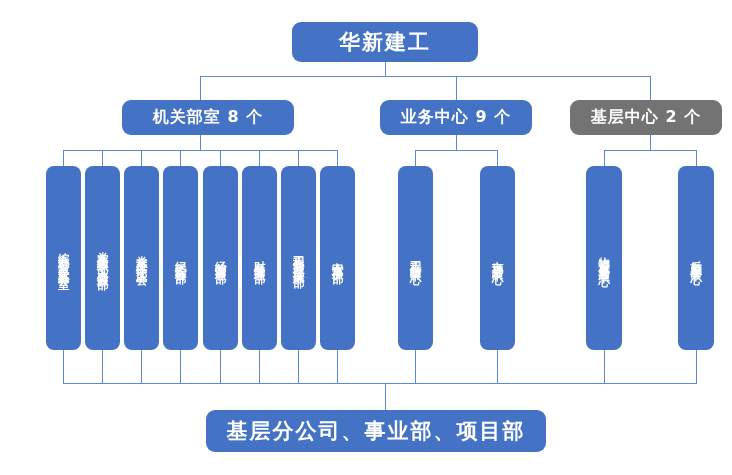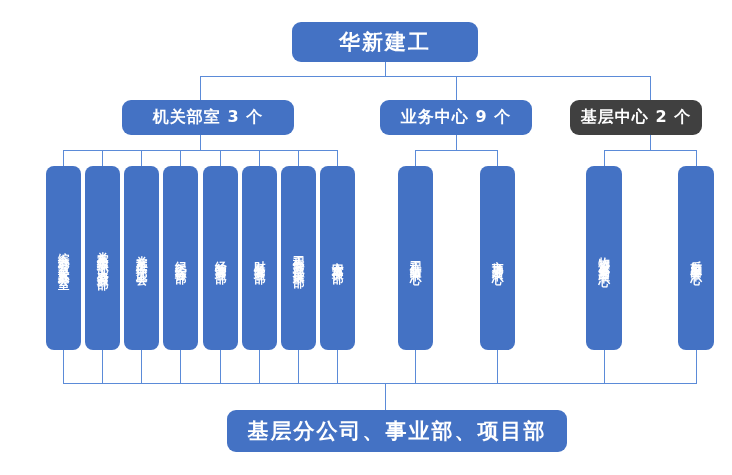--- a/index.html
+++ b/index.html
@@ -114,34 +114,34 @@
   <div class="line v" style="left: 337px; top: 350px; height: 33px; background: rgb(91, 139, 216);"></div>
   <div class="line v" style="left: 415px; top: 350px; height: 33px; background: rgb(91, 139, 216);"></div>
   <div class="line v" style="left: 497px; top: 350px; height: 33px; background: rgb(91, 139, 216);"></div>
   <div class="line v" style="left: 604px; top: 350px; height: 33px; background: rgb(91, 139, 216);"></div>
   <div class="line v" style="left: 696px; top: 350px; height: 33px; background: rgb(91, 139, 216);"></div>
   <div class="line h" style="left: 63px; top: 383px; width: 634px; background: rgb(91, 139, 216);"></div>
   <div class="line v" style="left: 385px; top: 383px; height: 27px; background: rgb(91, 139, 216);"></div>
 
   <div class="node horiz root" style="left: 292px; top: 22px; width: 186px; height: 40px; background: rgb(68, 114, 196); color: rgb(255, 255, 255);">华新建工</div>
 
-  <div class="node horiz level2" style="left: 122px; top: 100px; width: 172px; height: 35px; background: rgb(68, 114, 196); color: rgb(255, 255, 255);">机关部室 3 个</div>
+  <div class="node horiz level2" style="left: 122px; top: 100px; width: 172px; height: 35px; background: rgb(68, 114, 196); color: rgb(255, 255, 255);">机关部室 8 个</div>
   <div class="node horiz level2" style="left: 380px; top: 100px; width: 152px; height: 35px; background: rgb(68, 114, 196); color: rgb(255, 255, 255);">业务中心 9 个</div>
-  <div class="node horiz level2" style="left: 570px; top: 100px; width: 132px; height: 35px; background: #404040; color: rgb(255, 255, 255);">基层中心 2 个</div>
+  <div class="node horiz level2" style="left: 570px; top: 100px; width: 152px; height: 35px; background: #737373; color: rgb(255, 255, 255);">基层中心 2 个</div>
 
   <div class="node vert" style="left: 46px; top: 166px; width: 35px; height: 184px; background: rgb(68, 114, 196); color: rgb(255, 255, 255);">综合办公室（督察办公室）</div>
   <div class="node vert" style="left: 85px; top: 166px; width: 35px; height: 184px; background: rgb(68, 114, 196); color: rgb(255, 255, 255);">党委组织部（人力资源部）</div>
   <div class="node vert" style="left: 124px; top: 166px; width: 35px; height: 184px; background: rgb(68, 114, 196); color: rgb(255, 255, 255);">党群工作部（工会）</div>
   <div class="node vert" style="left: 163px; top: 166px; width: 35px; height: 184px; background: rgb(68, 114, 196); color: rgb(255, 255, 255);">纪委综合部</div>
   <div class="node vert" style="left: 203px; top: 166px; width: 35px; height: 184px; background: rgb(68, 114, 196); color: rgb(255, 255, 255);">经营管理部</div>
   <div class="node vert" style="left: 242px; top: 166px; width: 35px; height: 184px; background: rgb(68, 114, 196); color: rgb(255, 255, 255);">财务管理部</div>
   <div class="node vert" style="left: 281px; top: 166px; width: 35px; height: 184px; background: rgb(68, 114, 196); color: rgb(255, 255, 255);">工程管理部（技术部）</div>
   <div class="node vert" style="left: 320px; top: 166px; width: 35px; height: 184px; background: rgb(68, 114, 196); color: rgb(255, 255, 255);">安全环保部</div>
 
   <div class="node vert" style="left: 398px; top: 166px; width: 35px; height: 184px; background: rgb(68, 114, 196); color: rgb(255, 255, 255);">工程结算中心</div>
   <div class="node vert" style="left: 480px; top: 166px; width: 35px; height: 184px; background: rgb(68, 114, 196); color: rgb(255, 255, 255);">市场开发中心</div>
 
   <div class="node vert" style="left: 586px; top: 166px; width: 36px; height: 184px; background: rgb(68, 114, 196); color: rgb(255, 255, 255);">物资设备管理中心</div>
   <div class="node vert" style="left: 678px; top: 166px; width: 36px; height: 184px; background: rgb(68, 114, 196); color: rgb(255, 255, 255);">后勤服务中心</div>
 
-  <div class="node horiz bottom" style="left: 227px; top: 410px; width: 340px; height: 42px; background: rgb(68, 114, 196); color: rgb(255, 255, 255);">基层分公司、事业部、项目部</div>
+  <div class="node horiz bottom" style="left: 206px; top: 410px; width: 340px; height: 42px; background: rgb(68, 114, 196); color: rgb(255, 255, 255);">基层分公司、事业部、项目部</div>
 
 </div>
 
 </body></html>

